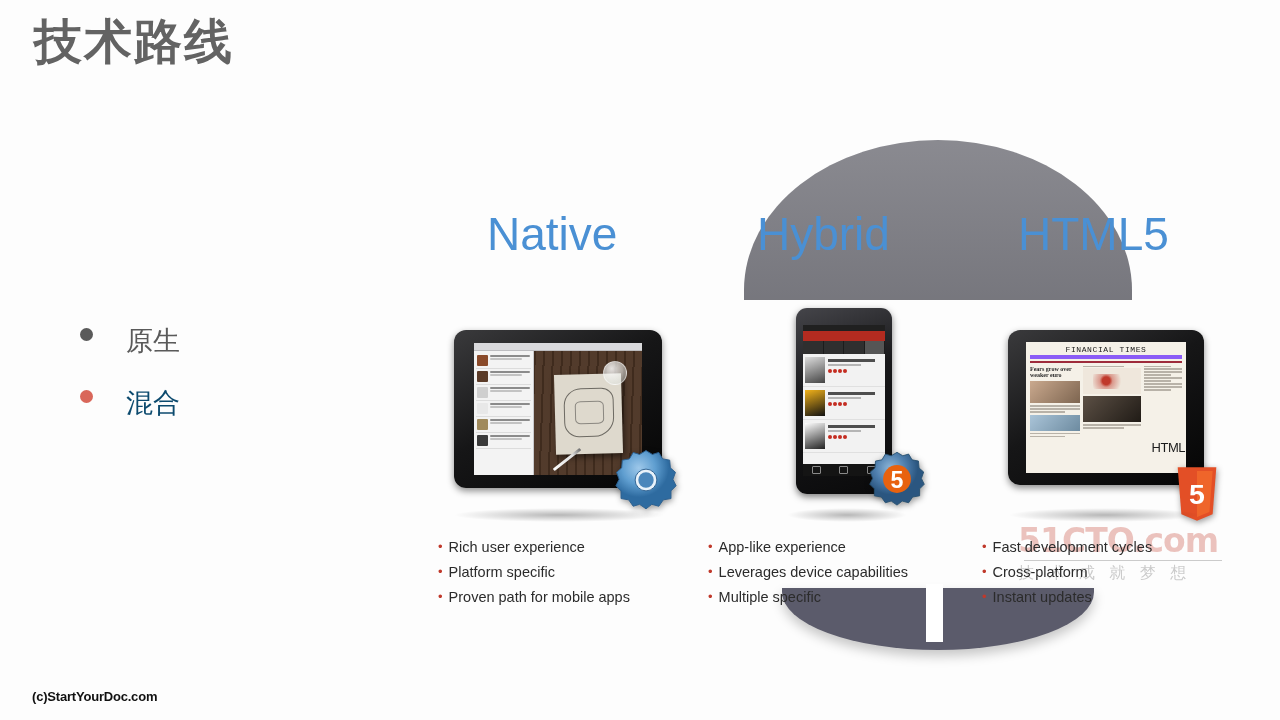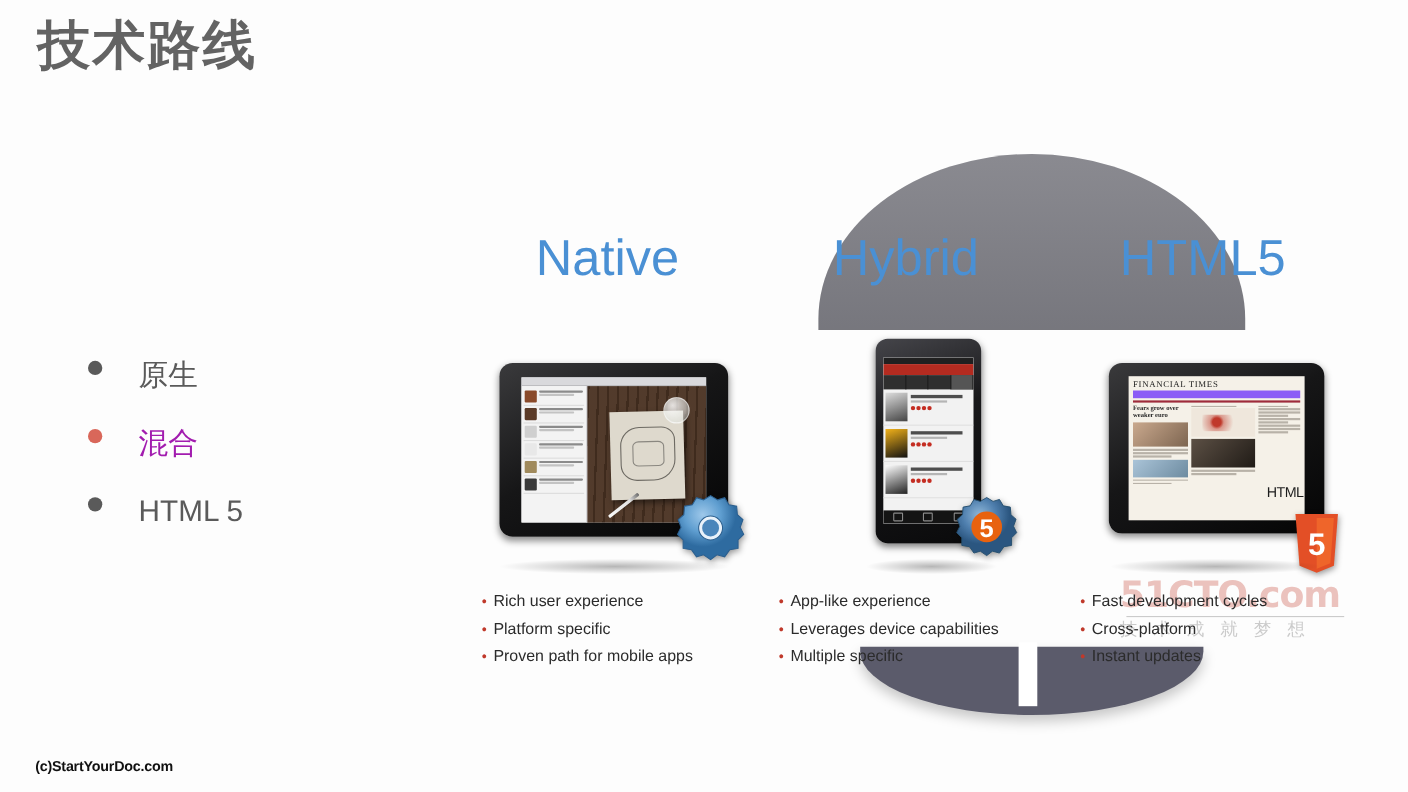--- a/index.html
+++ b/index.html
@@ -266,26 +266,26 @@
   }
   .ft-screen {
     width: 100%; height: 100%;
     background: #f5f1e8;
     overflow: hidden;
     position: relative;
     padding: 3px 4px;
     box-sizing: border-box;
   }
   .ft-masthead {
-    text-align: left;
-    font-family: Liberation Serif, serif;
+    text-align: center;
+    font-family: Liberation Mono, monospace;
     font-size: 8px;
     letter-spacing: 0.6px;
     color: #1a1a1a;
-    border-bottom: 7px solid #8b5cf6;
+    border-bottom: 4px solid #8b5cf6;
     padding-bottom: 1px;
     margin-bottom: 2px;
   }
   .ft-rule { height: 1.5px; background: #9e2b3b; margin: 2px 0 3px; }
   .ft-cols { display: flex; gap: 3px; height: calc(100% - 26px); }
   .ft-c1 { width: 34%; }
   .ft-c2 { width: 40%; }
   .ft-c3 { width: 26%; }
   .ft-head {
     font-family: "Liberation Serif", "DejaVu Serif", serif;
@@ -385,27 +385,23 @@
 
 <div class="bullet-list">
 
   <div class="bullet-row">
     <span class="bullet-dot" style="background:#5a5a5a"></span>
     <span class="bullet-text" style="color:#5a5a5a">原生</span>
   </div>
 
   <div class="bullet-row">
     <span class="bullet-dot" style="background:#d9675a"></span>
-    <span class="bullet-text" style="color:#a21caf">混合</span>
-  </div>
-
-  <div class="bullet-row">
-    <span class="bullet-dot" style="background:#5a5a5a"></span>
-    <span class="bullet-text" style="color:#5a5a5a">HTML 5</span>
-  </div>
+    <span class="bullet-text" style="color:#0c4a6e">混合</span>
+  </div>
+
 
 </div>
 
 <div class="circle-wrap">
   <div class="dome">
     <div class="dome-shade"></div>
   </div>
   <div class="base-arc"></div>
   <div class="base-notch"></div>
 </div>

